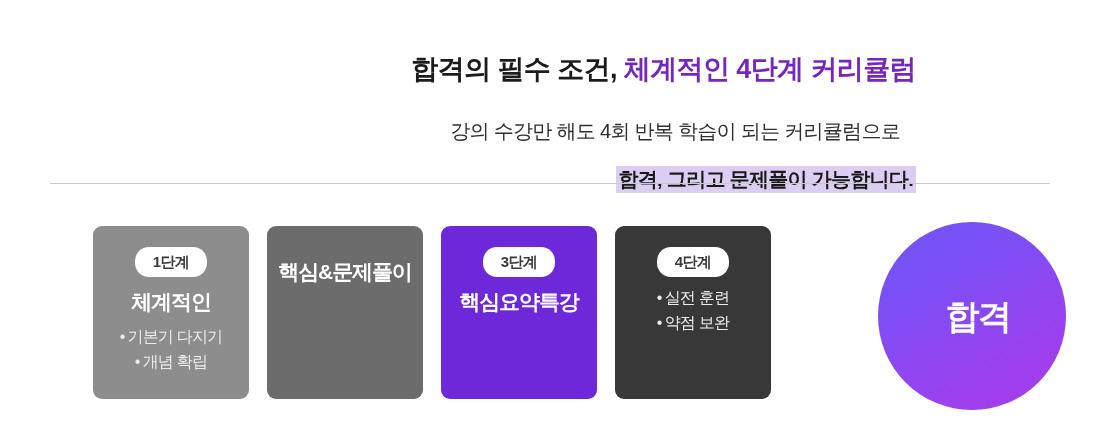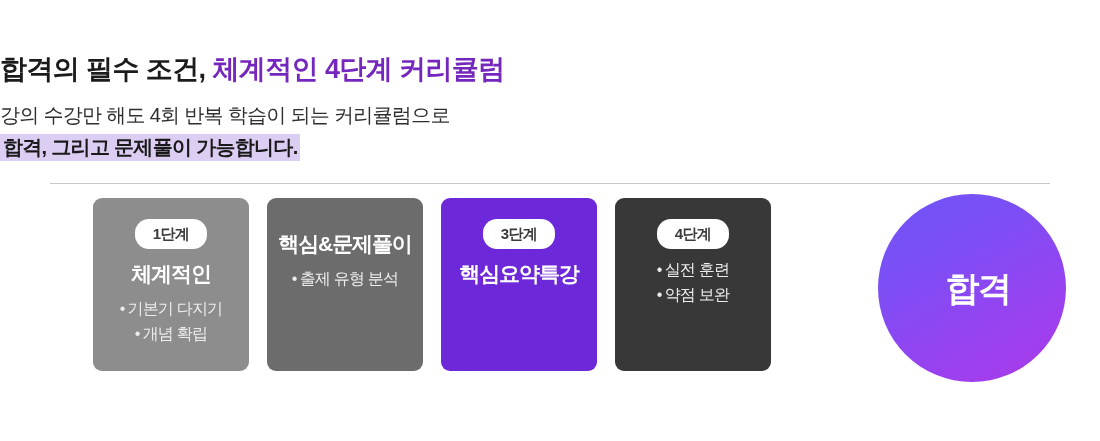--- a/index.html
+++ b/index.html
@@ -15,37 +15,37 @@
     position: relative;
     -webkit-font-smoothing: antialiased;
   }
 
   
   .header {
     position: absolute;
     left: 0;
     top: 0;
     width: 916px;
-    text-align: left;
+    text-align: right;
   }
   .title {
     margin: 0;
     padding-top: 52px;
     font-size: 27px;
     font-weight: bold;
     line-height: 1.28;
     letter-spacing: -0.6px;
     color: #1b1b1b;
     white-space: nowrap;
   }
   .title .accent {
     color: #7526bd;
   }
   .subtitle {
-    margin: 0;
+    margin: 16px;
     padding-top: 14px;
     font-size: 20px;
     line-height: 1.42;
     letter-spacing: -0.7px;
     color: #2f2f2f;
     white-space: nowrap;
   }
   .subline-2 {
     margin: 0;
     padding-top: 4px;
@@ -69,21 +69,21 @@
     top: 183px;
     width: 1000px;
     height: 1px;
     background: #c9c9c9;
   }
 
   
   .flow {
     position: absolute;
     left: 0;
-    top: 188px;
+    top: 216px;
     width: 1100px;
     height: 200px;
   }
 
   
   .cards {
     position: absolute;
     left: 0;
     top: 0;
     z-index: 2;
@@ -188,21 +188,20 @@
       <p class="card-title">체계적인</p>
       <ul class="card-list">
         <li><span class="dot">•</span><span>기본기 다지기</span></li>
         <li><span class="dot">•</span><span>개념 확립</span></li>
       </ul>
     </div>
 
     <div class="card s2">
       <p class="card-title">핵심&amp;문제풀이</p>
       <ul class="card-list">
-        <li><span class="dot">•</span><span>출제 유형 분석</span></li>
       </ul>
     </div>
 
     <div class="card s3">
       <span class="badge">3단계</span>
       <p class="card-title">핵심요약특강</p>
     </div>
 
     <div class="card s4">
       <span class="badge">4단계</span>

